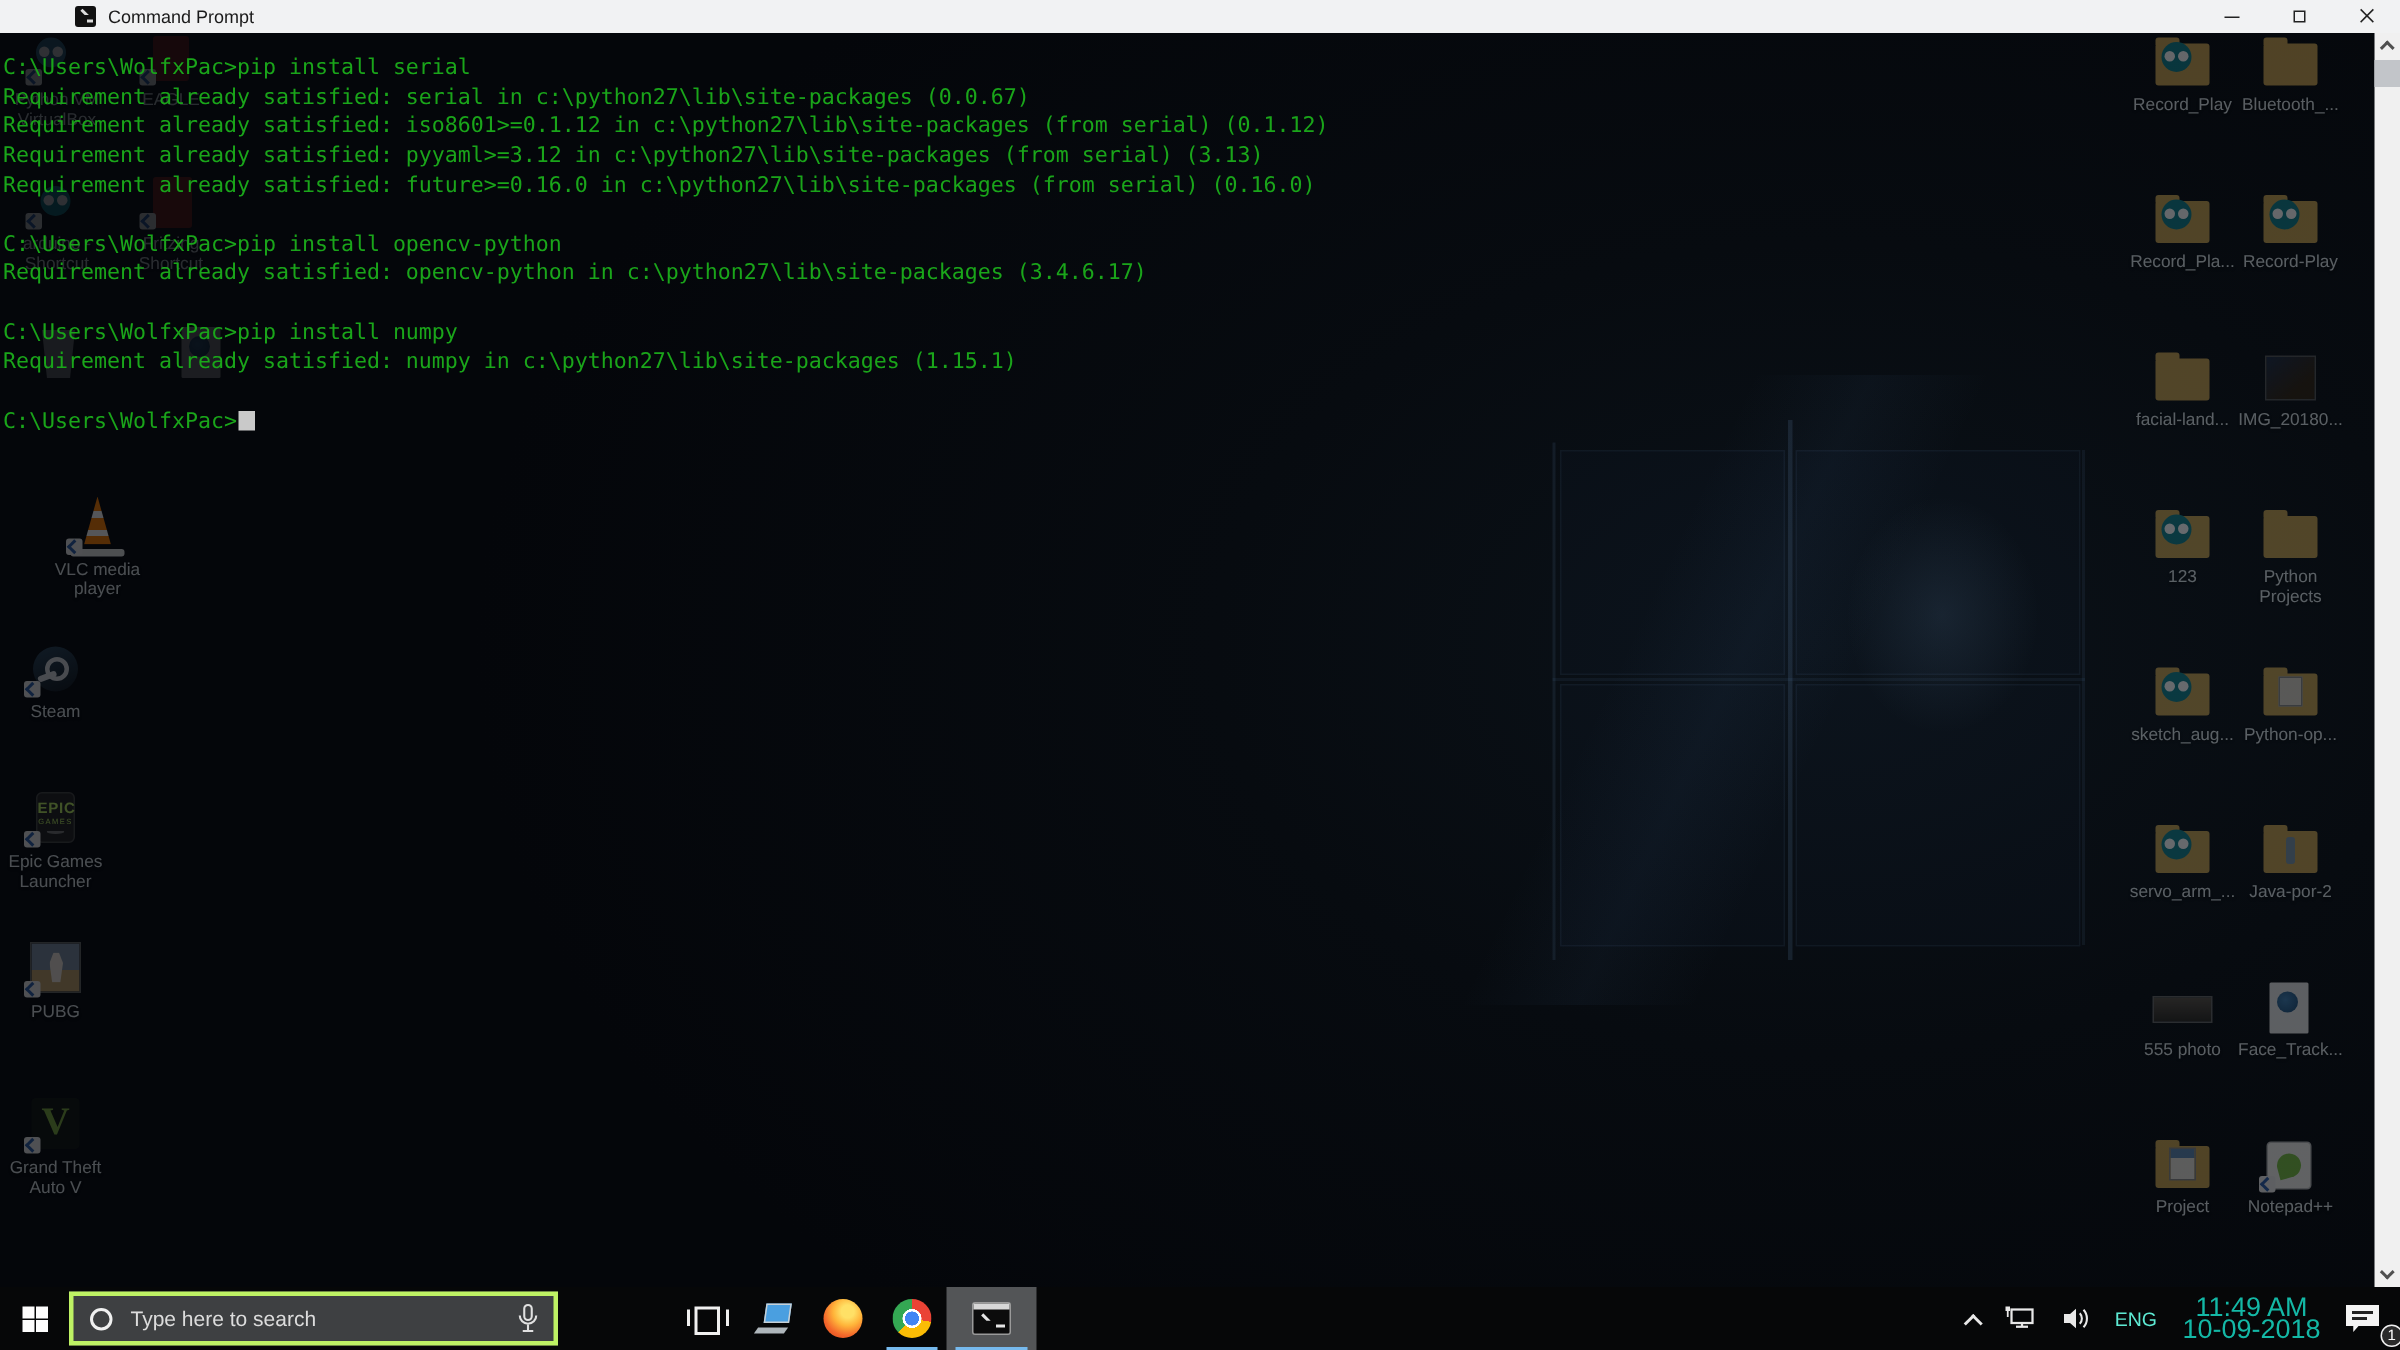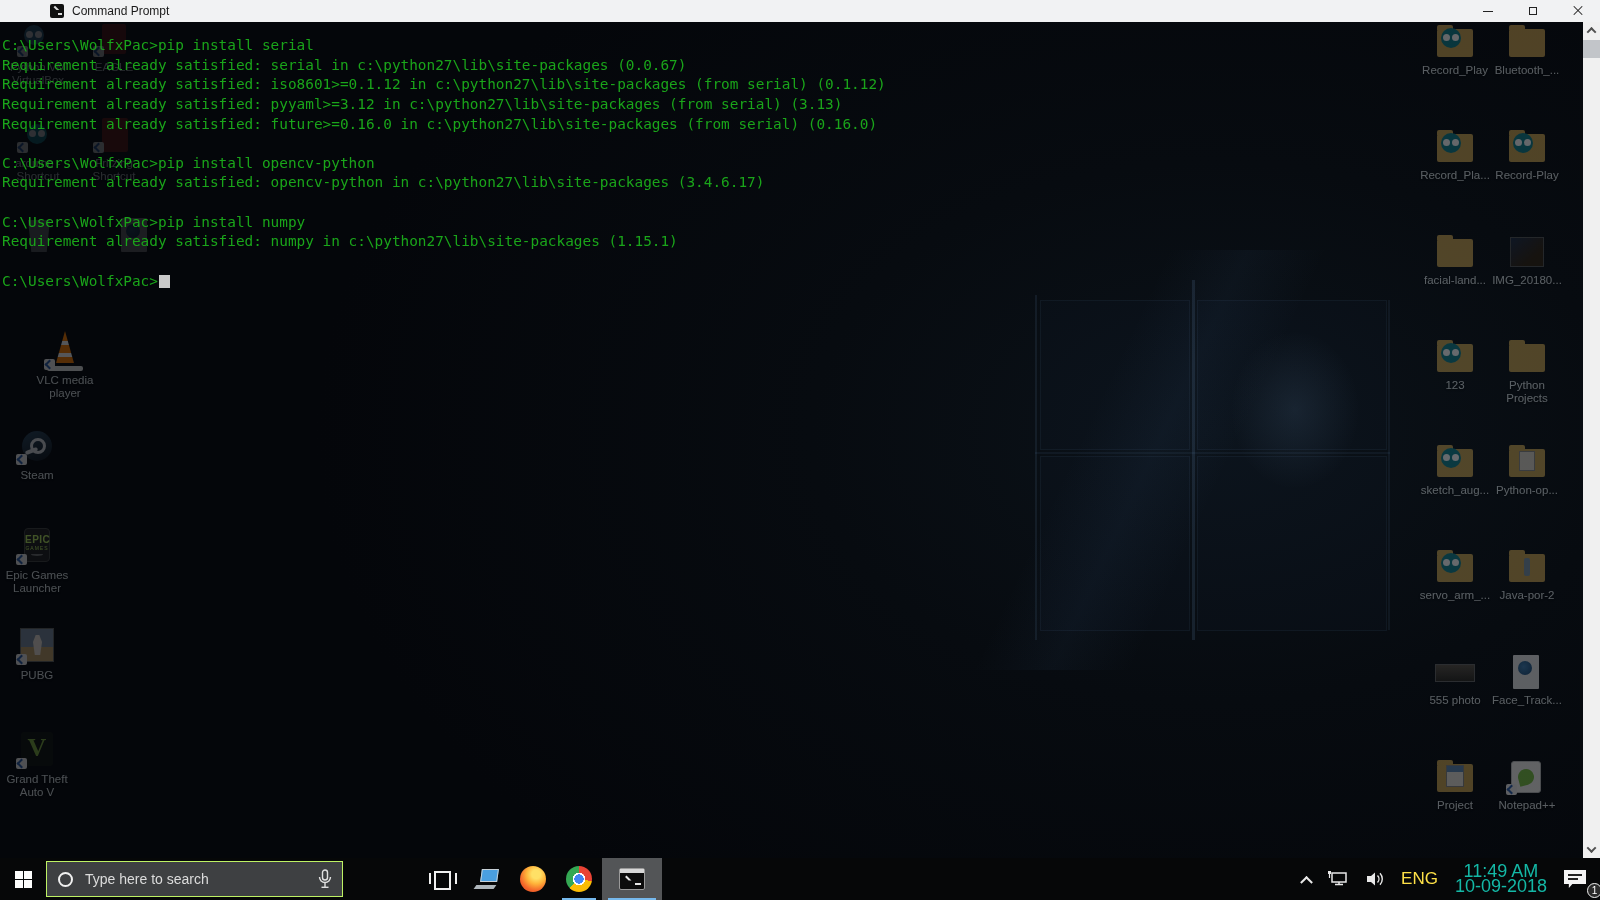--- a/index.html
+++ b/index.html
@@ -116,22 +116,22 @@
   .chev-up { transform:rotate(45deg) translate(1px,1px); }
   .chev-down { transform:rotate(225deg) translate(1px,1px); }
   #sb-thumb { position:absolute; left:0; top:18px; width:17px; height:18px; background:#c2c5c9; }
 
   
   #taskbar { position:absolute; left:0; top:858px; width:1600px; height:42px; background:#060708;
     display:flex; align-items:stretch; }
   #start-btn { width:46px; display:flex; align-items:center; justify-content:center; }
   .win-logo { display:grid; grid-template-columns:8px 8px; grid-template-rows:8px 8px; gap:1px; }
   .win-logo i { background:#fdfdfd; }
-  #search-box { width:297px; margin:3px 0; background:#3e4042; display:flex; align-items:center;
-    border:1px solid #bef264; }
+  #search-box { width:326px; margin:3px 0; background:#3e4042; display:flex; align-items:center;
+    border:3px solid #bef264; }
   .ring { width:15px; height:15px; border:2px solid #f0f0f0; border-radius:50%; margin-left:11px; }
   #search-text { margin-left:12px; font-size:14px; color:#dcdcdc; flex:1; }
   .mic { margin-right:10px; }
   .tb-app { width:46px; display:flex; align-items:center; justify-content:center; position:relative; }
   .tb-underline { position:absolute; left:6px; right:6px; bottom:0; height:2px; background:#76b9ed; }
   #app-cmd { background:#535557; width:60px; }
   .tv-glyph { position:relative; width:22px; height:16px; }
   .tv-glyph::before { content:""; position:absolute; left:4px; top:0; width:13px; height:15px;
     border:2px solid #f0f0f0; }
   .tv-glyph::after { content:""; position:absolute; left:-1px; top:2px; width:24px; height:11px;
@@ -151,21 +151,21 @@
   .cmdtb-glyph::before { content:""; position:absolute; left:0; top:0; right:0; height:4px;
     background:#d7d7d7; }
   .cmdtb-glyph::after { content:""; position:absolute; left:3px; top:8px; width:5px; height:5px;
     border-right:2px solid #e6e6e6; transform:rotate(-45deg) ; border-bottom:2px solid transparent; }
   .cmd-dash { position:absolute; right:3px; bottom:4px; width:6px; height:2px; background:#e6e6e6; }
 
   #tray { margin-left:auto; display:flex; align-items:center; gap:6px; padding-right:4px; }
   .tray-item { display:flex; align-items:center; justify-content:center; height:42px; padding:0 5px; }
   .tray-chev { width:9px; height:9px; border-left:2px solid #e8e8e8; border-top:2px solid #e8e8e8;
     transform:rotate(45deg) translate(2px,2px); }
-  #lang { font-size:17px; color:#fde047; }
+  #lang { font-size:13px; color:#5eead4; }
   #clock { text-align:center; font-size:18px; color:#14b8a6; line-height:15px; padding:0 6px; }
   .ac-glyph { position:relative; width:22px; height:18px; background:#f4f4f4;
     clip-path:polygon(0 0,100% 0,100% 78%,38% 78%,22% 100%,22% 78%,0 78%); }
   .ac-glyph i { position:absolute; left:4px; height:2px; background:#222; }
   .ac-l1 { top:4px; width:14px; } .ac-l2 { top:8px; width:10px; }
   .ac-badge { position:absolute; right:-6px; bottom:2px; width:15px; height:15px; border-radius:50%;
     background:#2b2b2b; border:1.5px solid #f0f0f0; color:#fff; font-size:10px; line-height:13px;
     text-align:center; }
 
   .sep { width:0; }

